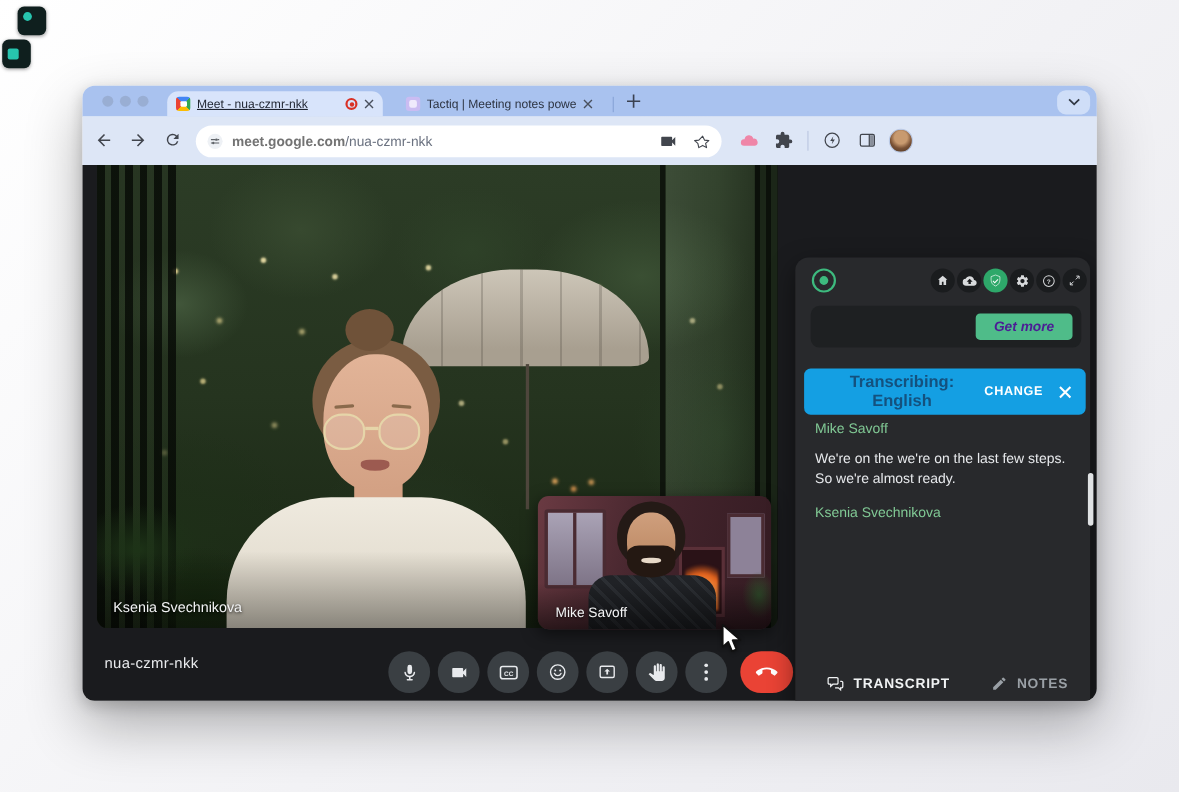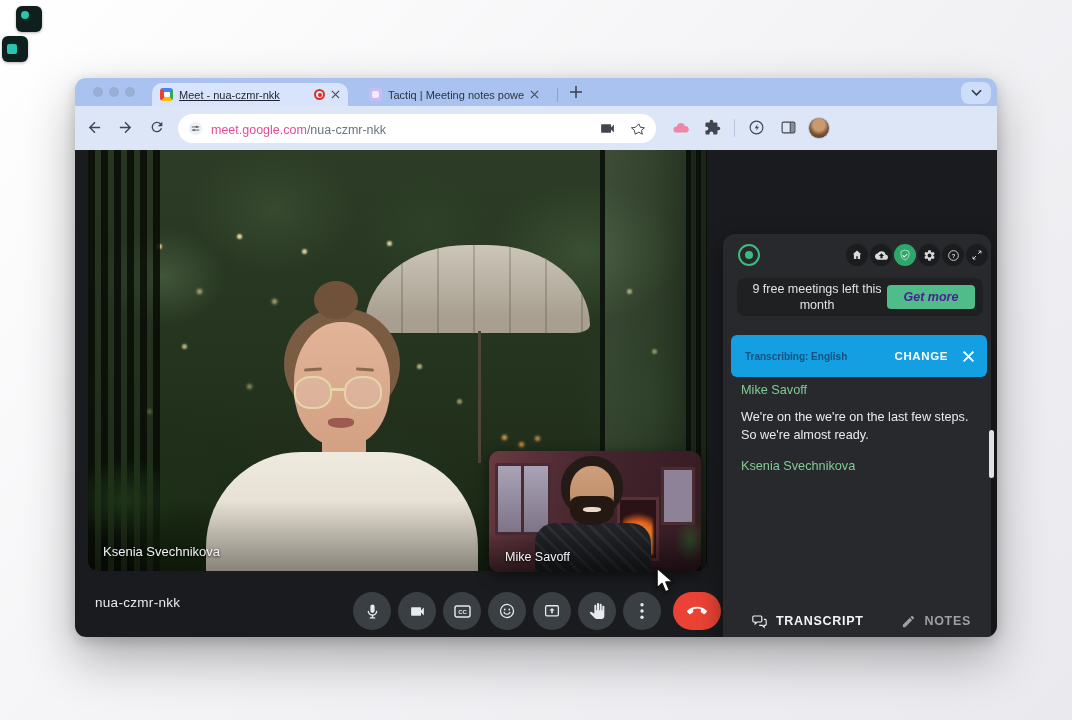--- a/index.html
+++ b/index.html
@@ -28,21 +28,21 @@
   .fav-tactiq{background:#cabcf2;position:relative;}
   .fav-tactiq::after{content:"";position:absolute;left:3px;top:3px;width:7px;height:7px;border-radius:2px;background:#efeafc;}
   .rec-dot{width:11px;height:11px;border-radius:50%;border:2px solid #d93025;box-sizing:border-box;position:relative;flex:0 0 auto;}
   .rec-dot::after{content:"";position:absolute;left:1.5px;top:1.5px;width:4px;height:4px;border-radius:50%;background:#d93025;}
   .tab-sep{top:10px;width:1px;height:14px;background:#87a3d6;}
   .strip-btn{top:4px;width:30px;height:22px;border-radius:8px;background:#cfdef8;display:flex;align-items:center;justify-content:center;}
 
   #toolbar{left:0;top:28px;width:100%;height:44px;background:#dde6f6;}
   .tb-ic{display:flex;align-items:center;justify-content:center;color:#41454d;}
   #urlbar{left:103px;top:8px;width:478px;height:29px;background:#ffffff;border-radius:14.5px;display:flex;align-items:center;padding:0 10px;box-sizing:border-box;gap:8px;}
-  .url-host{font-size:12.5px;color:#ec4899;font-weight:400;}
+  .url-host{font-size:12.5px;color:#737373;font-weight:700;}
   .url-path{font-size:12.5px;color:#6b7280;font-weight:400;}
   #update-pill{left:763px;top:10px;width:150px;height:25px;background:#c2d7f5;border-radius:13px;display:flex;align-items:center;padding:0 4px 0 12px;box-sizing:border-box;justify-content:space-between;}
   #update-pill span{font-size:11.5px;color:#5c6f8a;}
   .pill-menu{width:19px;height:19px;border-radius:50%;background:#d9e7fb;display:flex;flex-direction:column;align-items:center;justify-content:center;gap:2px;}
   .pill-menu i{width:2.5px;height:2.5px;border-radius:50%;background:#1a73e8;}
   .avatar{width:22px;height:22px;border-radius:50%;background:radial-gradient(circle at 50% 35%,#c89a6f 0 35%,#7a5236 60%,#43301f 100%);border:1px solid #b9c8e4;box-sizing:border-box;}
   .tb-div{width:1px;height:18px;background:#b9c6e0;}
 
   
   #content{left:0;top:72px;width:100%;height:487px;background:#1a1b1e;border-radius:0 0 11px 11px;overflow:hidden;}
@@ -134,21 +134,21 @@
   #panel{left:648px;top:84px;width:268px;height:455px;background:#28292c;border-radius:12px;box-shadow:0 8px 24px rgba(0,0,0,.45);}
   .tq-logo{left:15px;top:10px;width:22px;height:22px;border-radius:50%;border:2.5px solid #3dba7e;box-sizing:border-box;display:flex;align-items:center;justify-content:center;}
   .tq-logo i{width:8px;height:8px;border-radius:50%;background:#3dba7e;}
   #tq-icons{left:123px;top:10px;display:flex;gap:2px;}
   .tq-ic{width:22px;height:22px;border-radius:50%;background:#1a1c1e;display:flex;align-items:center;justify-content:center;color:#d8dadc;flex:0 0 auto;}
   .tq-ic.green{background:#2ea86a;color:#fff;}
   #quota{left:14px;top:44px;width:246px;height:38px;background:#1e2022;border-radius:8px;display:flex;align-items:center;padding:0 8px 0 10px;box-sizing:border-box;}
   #quota-text{width:140px;text-align:center;font-size:12.5px;line-height:1.3;color:#dfe1e3;}
   #quota-btn{margin-left:auto;width:88px;height:24px;background:#4fbc89;border-radius:4px;display:flex;align-items:center;justify-content:center;font-size:12.5px;color:#4c1d95;font-weight:700;font-style:italic;}
   #banner{left:8px;top:101px;width:256px;height:42px;background:#149fe3;border-radius:6px;display:flex;align-items:center;padding:0 12px 0 14px;box-sizing:border-box;}
-  #banner-label{font-size:10px;font-weight:700;color:#14517e;text-align:center;}
+  #banner-label{font-size:15px;font-weight:700;color:#14517e;text-align:center;}
   #banner-change{margin-left:auto;font-size:11.5px;font-weight:700;color:#ffffff;letter-spacing:.6px;}
   #banner-close{margin-left:14px;color:#ffffff;}
   #transcript{left:18px;top:148px;width:246px;height:222px;overflow:hidden;font-size:12.7px;line-height:17.4px;color:#e8eaed;}
   .spk{color:#81c995;margin-top:14px;}
   .utt{margin-top:8px;}
   #transcript > :first-child{margin-top:0;}
   #tq-scroll{left:266px;top:196px;width:5px;height:48px;border-radius:3px;background:#dfe1e3;}
   #tq-tabs{left:0px;top:374px;width:268px;height:26px;display:flex;align-items:center;padding:0 20px 0 28px;box-sizing:border-box;}
   .tq-tab{display:flex;align-items:center;gap:8px;font-size:12.5px;font-weight:700;letter-spacing:.7px;}
   .tq-tab.on{color:#f1f3f4;}
@@ -395,21 +395,20 @@
               </svg>
             </div>
           <div class="tq-ic">
             <svg width="12" height="12" viewBox="0 0 24 24" fill="none" stroke="currentColor" stroke-width="1.8">
                 <path d="M4 20l6-6M4 20v-5M4 20h5M20 4l-6 6M20 4v5M20 4h-5"></path>
               </svg>
             </div>
         </div>
 
         <div id="quota" class="abs">
-          <div id="quota-text">9 free meetings left this month</div>
           <div id="quota-btn">Get more</div>
         </div>
 
         <div id="banner" class="abs">
           <span id="banner-label">Transcribing: English</span>
           <span id="banner-change">CHANGE</span>
           <svg id="banner-close" width="13" height="13" viewBox="0 0 12 12">
               <path d="M1.5 1.5l9 9M10.5 1.5l-9 9" stroke="#fff" stroke-width="1.8"></path>
             </svg>
         </div>

